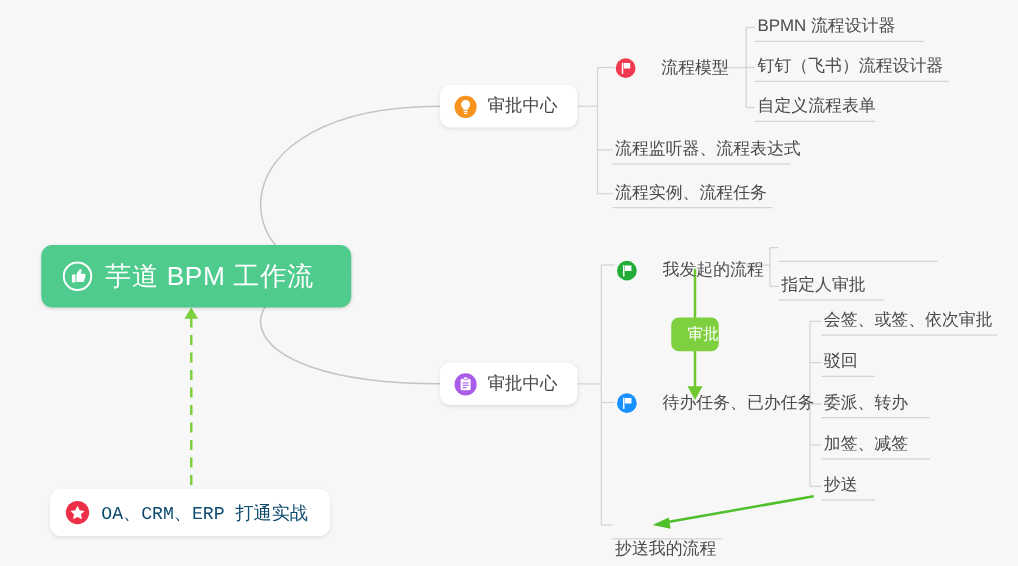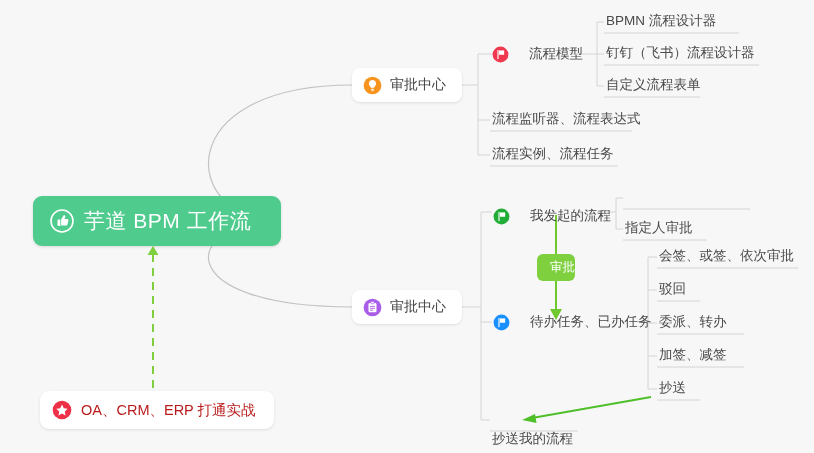--- a/index.html
+++ b/index.html
@@ -103,24 +103,25 @@
     height: 38px;
     background: #ffffff;
     border-radius: 9px;
     box-shadow: 0 1px 3px rgba(0,0,0,0.10);
     display: flex;
     align-items: center;
     padding: 0 18px 0 12px;
     box-sizing: border-box;
   }
   .card-label {
-    color: #b91c1c;
+    color: #0c4a6e;
     font-size: 14.5px;
     margin-left: 9px;
     white-space: nowrap;
+    font-family: Liberation Mono, monospace;
   }
 
   
   .badge {
     position: absolute;
     left: 537px;
     top: 254px;
     width: 38px;
     height: 27px;
     background: #7ed03f;

